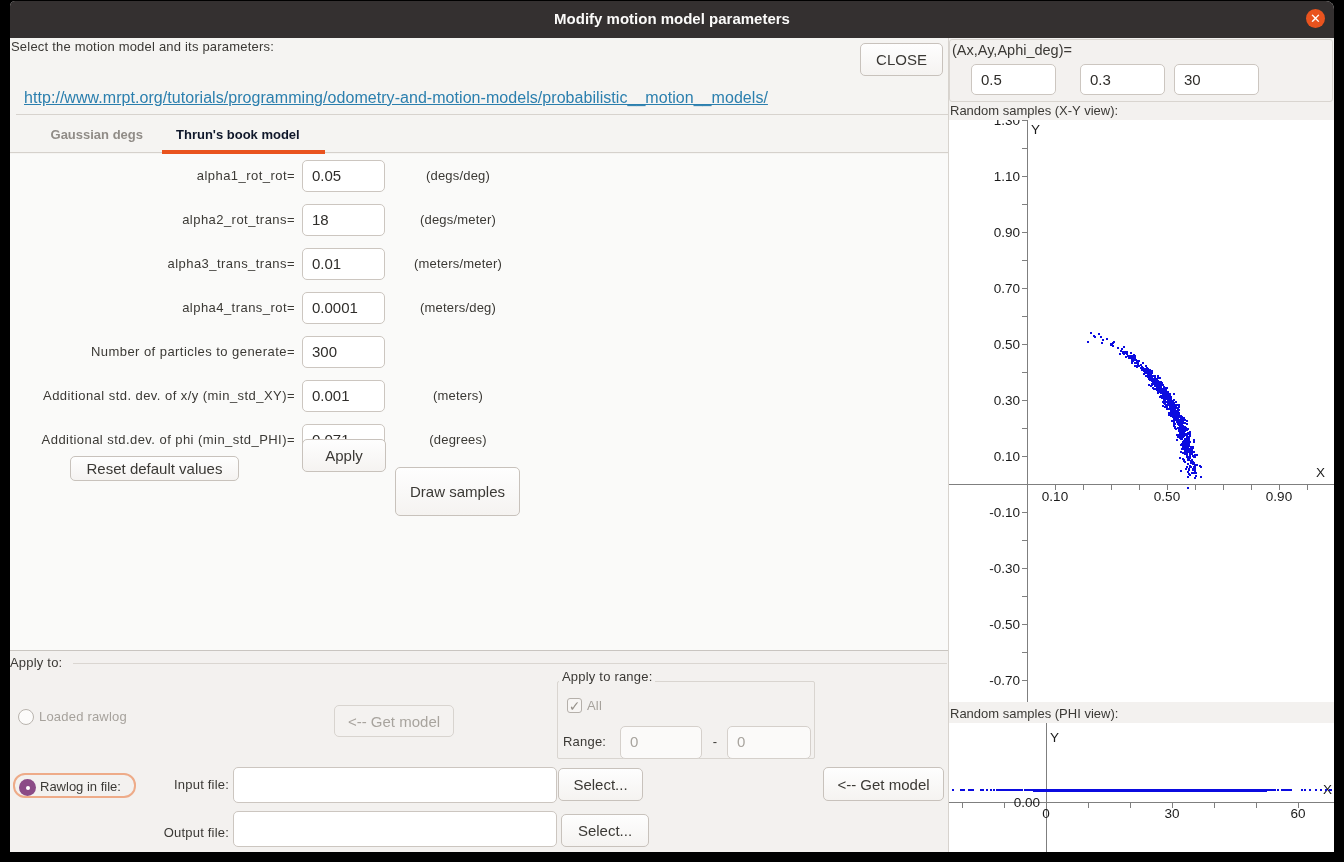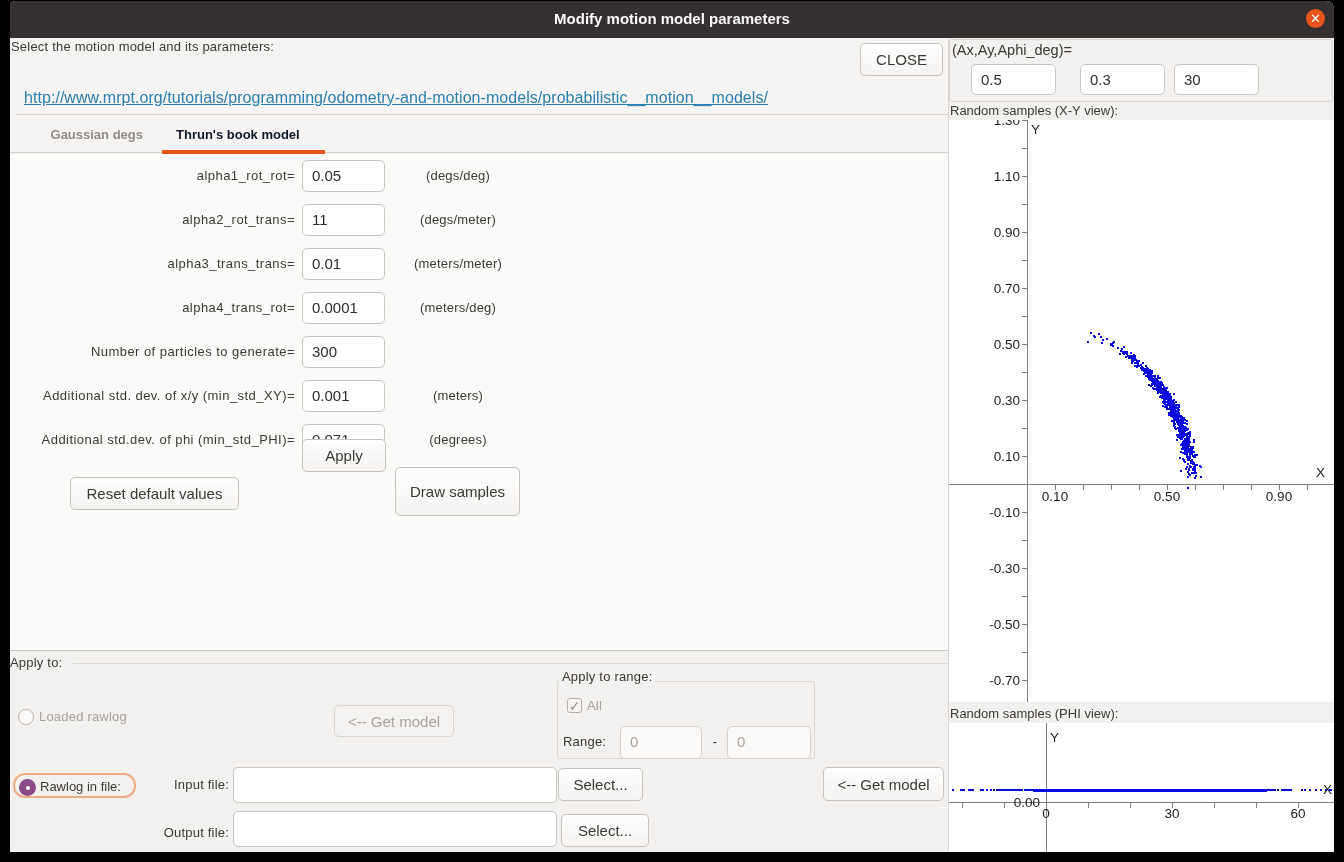--- a/index.html
+++ b/index.html
@@ -39,37 +39,37 @@
 <div class="ln" style="left:6px;top:113px;width:932px;height:1px"></div>
 <div class="lbl r" style="left:0px;top:123.5px;width:133px;font-weight:bold;color:#908c87;letter-spacing:0">Gaussian degs</div>
 <div class="lbl" style="left:166px;top:123.5px;font-weight:bold;color:#0f172a;letter-spacing:0">Thrun's book model</div>
 <div class="ln" style="left:0px;top:151px;width:938px;height:1px;background:#d5d1cc"></div>
 <div style="position:absolute;left:152px;top:149px;width:163px;height:3.5px;background:#e9531e"></div>
 <div class="ln" style="left:0px;top:649px;width:938px;height:1px;background:#c9c5c0"></div>
 <div class="lbl r" style="left:0;top:165px;width:285px;letter-spacing:0.45px">alpha1_rot_rot=</div>
 <div class="inp" style="left:292px;top:159px;width:83px;height:32px">0.05</div>
 <div class="lbl c" style="left:388px;top:165px;width:120px">(degs/deg)</div>
 <div class="lbl r" style="left:0;top:209px;width:285px;letter-spacing:0.45px">alpha2_rot_trans=</div>
-<div class="inp" style="left:292px;top:203px;width:83px;height:32px">11</div>
+<div class="inp" style="left:292px;top:203px;width:83px;height:32px">18</div>
 <div class="lbl c" style="left:388px;top:209px;width:120px">(degs/meter)</div>
 <div class="lbl r" style="left:0;top:253px;width:285px;letter-spacing:0.45px">alpha3_trans_trans=</div>
 <div class="inp" style="left:292px;top:247px;width:83px;height:32px">0.01</div>
 <div class="lbl c" style="left:388px;top:253px;width:120px">(meters/meter)</div>
 <div class="lbl r" style="left:0;top:297px;width:285px;letter-spacing:0.45px">alpha4_trans_rot=</div>
 <div class="inp" style="left:292px;top:291px;width:83px;height:32px">0.0001</div>
 <div class="lbl c" style="left:388px;top:297px;width:120px">(meters/deg)</div>
 <div class="lbl r" style="left:0;top:341px;width:285px;letter-spacing:0.45px">Number of particles to generate=</div>
 <div class="inp" style="left:292px;top:335px;width:83px;height:32px">300</div>
 <div class="lbl r" style="left:0;top:385px;width:285px;letter-spacing:0.45px">Additional std. dev. of x/y (min_std_XY)=</div>
 <div class="inp" style="left:292px;top:379px;width:83px;height:32px">0.001</div>
 <div class="lbl c" style="left:388px;top:385px;width:120px">(meters)</div>
 <div class="lbl r" style="left:0;top:429px;width:285px;letter-spacing:0.45px">Additional std.dev. of phi (min_std_PHI)=</div>
 <div class="inp" style="left:292px;top:423px;width:83px;height:32px">0.071</div>
 <div class="lbl c" style="left:388px;top:429px;width:120px">(degrees)</div>
-<div class="btn" style="left:60px;top:476px;width:169px;height:33px">Reset default values</div>
+<div class="btn" style="left:60px;top:455px;width:169px;height:25px">Reset default values</div>
 <div class="btn" style="left:292px;top:438px;width:84px;height:33px;font-weight:normal">Apply</div>
 <div class="btn" style="left:385px;top:466px;width:125px;height:49px">Draw samples</div>
 <div class="lbl" style="left:0px;top:652px">Apply to:</div>
 <div class="ln" style="left:63px;top:662px;width:874px;height:1px;background:#dad6d1"></div>
 <div style="position:absolute;left:8px;top:708px;width:16px;height:16px;border-radius:50%;
 border:1px solid #b9b4ae;background:#fcfbfa"></div>
 <div class="lbl dis" style="left:29px;top:706px">Loaded rawlog</div>
 <div class="btn bd" style="left:324px;top:704px;width:120px;height:32px">&lt;-- Get model</div>
 
 <div style="position:absolute;left:547px;top:680px;width:258px;height:78px;

